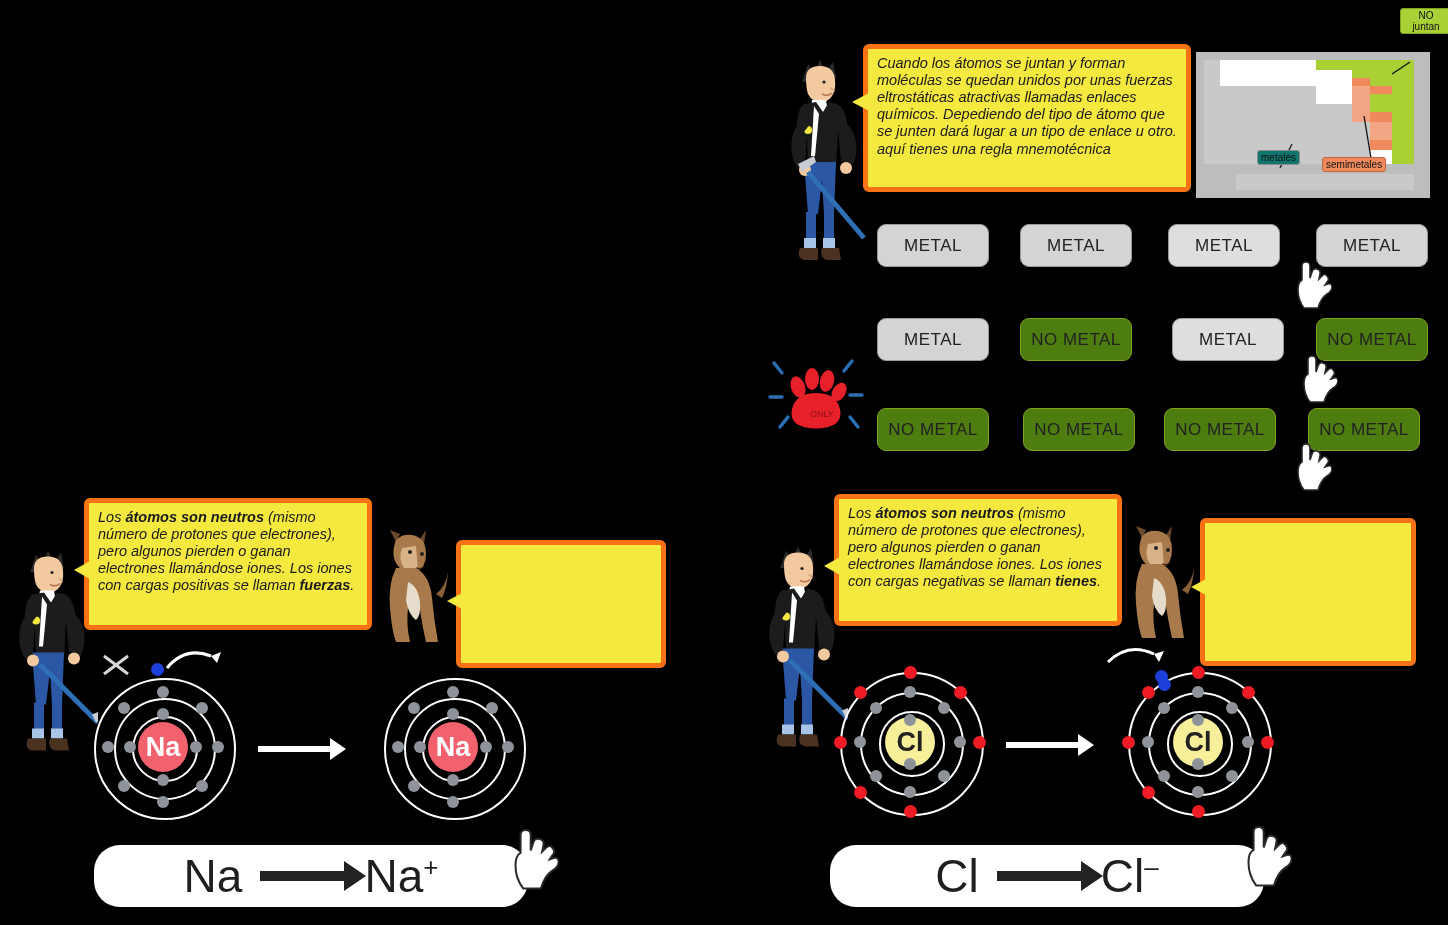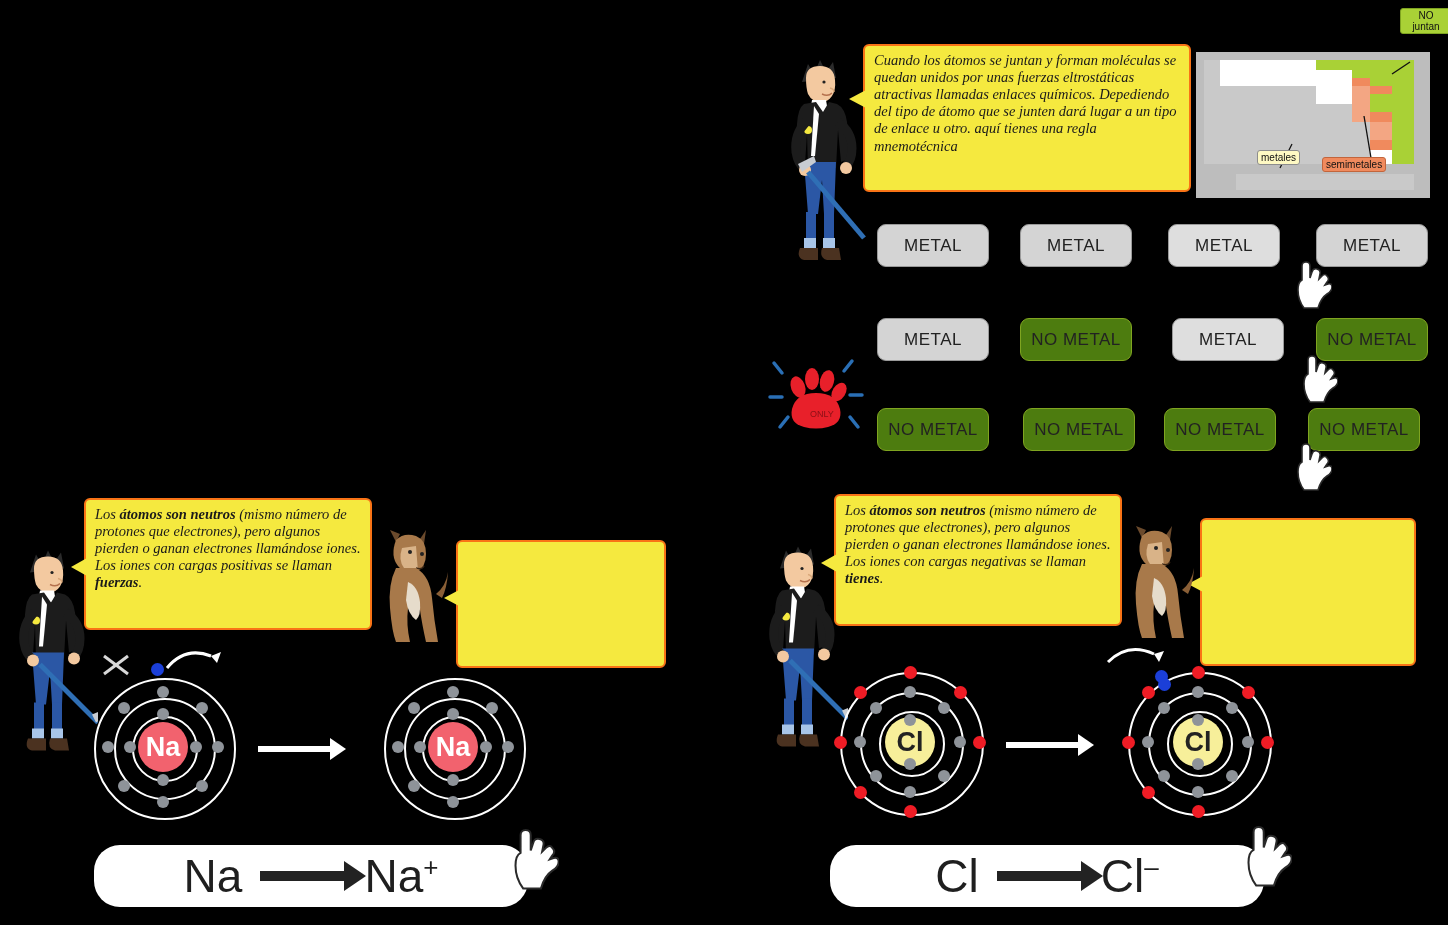--- a/index.html
+++ b/index.html
@@ -2,22 +2,22 @@
 <html><head>
 <meta charset="utf-8">
 <style>
   html,body{margin:0;padding:0;background:#000;}
   body{width:1448px;height:925px;position:relative;overflow:hidden;
        font-family:"DejaVu Sans",sans-serif;}
   .abs{position:absolute;}
 
   
   .bubble{
-    background:#f5e93f;border:2px solid #f97316;border-radius:6px;
-    color:#1a1a1a;font-family:Liberation Serif, serif;font-style:italic;
+    background:#f5e93f;border:5px solid #f97316;border-radius:6px;
+    color:#1a1a1a;font-family:Liberation Sans, sans-serif;font-style:italic;
     line-height:1.18;padding:6px 9px;box-sizing:border-box;
   }
   .bubble b{font-style:italic;font-weight:bold;}
   .bubble .tail{position:absolute;width:0;height:0;}
 
   
   .pill{
     border-radius:9px;box-sizing:border-box;display:flex;align-items:center;
     justify-content:center;font-family:"Liberation Sans",sans-serif;
     font-size:17px;letter-spacing:.5px;color:#222;
@@ -53,21 +53,21 @@
   }
   .capsule .sup{font-size:26px;vertical-align:super;}
   .cap-arrow{position:relative;width:86px;height:10px;background:#222;}
   .cap-arrow:after{content:"";position:absolute;right:-20px;top:-10px;
     width:0;height:0;border-top:15px solid transparent;border-bottom:15px solid transparent;
     border-left:22px solid #222;}
 
   
   .tag{
     position:absolute;font-family:"Liberation Sans",sans-serif;font-size:10px;
-    background:#fef9c3;border:1px solid #8d8d8d;border-radius:3px;padding:1px 3px;color:#111;
+    background:#0f766e;border:1px solid #8d8d8d;border-radius:3px;padding:1px 3px;color:#111;
     line-height:1.1;text-align:center;
   }
   .tag.green{background:#a9d136;border-color:#7fa420;}
   .tag.orange{background:#f08a5d;border-color:#c2653c;}
 
   
   .boy{position:absolute;}
   .dog{position:absolute;}
   .hand{position:absolute;}
   .paw{position:absolute;}

